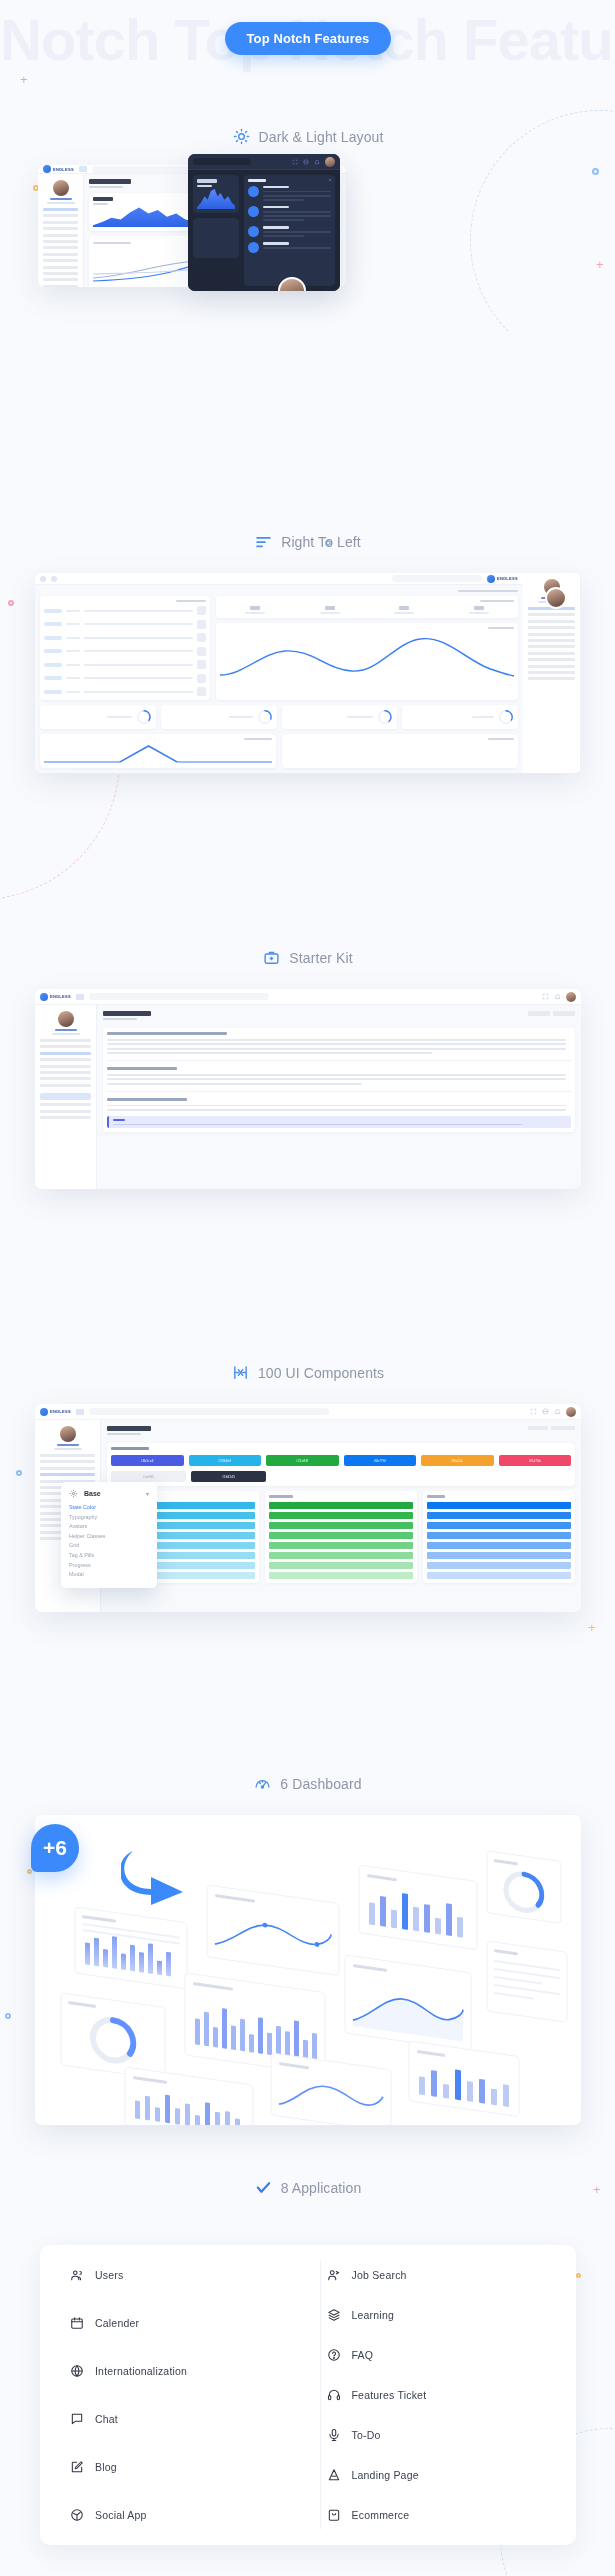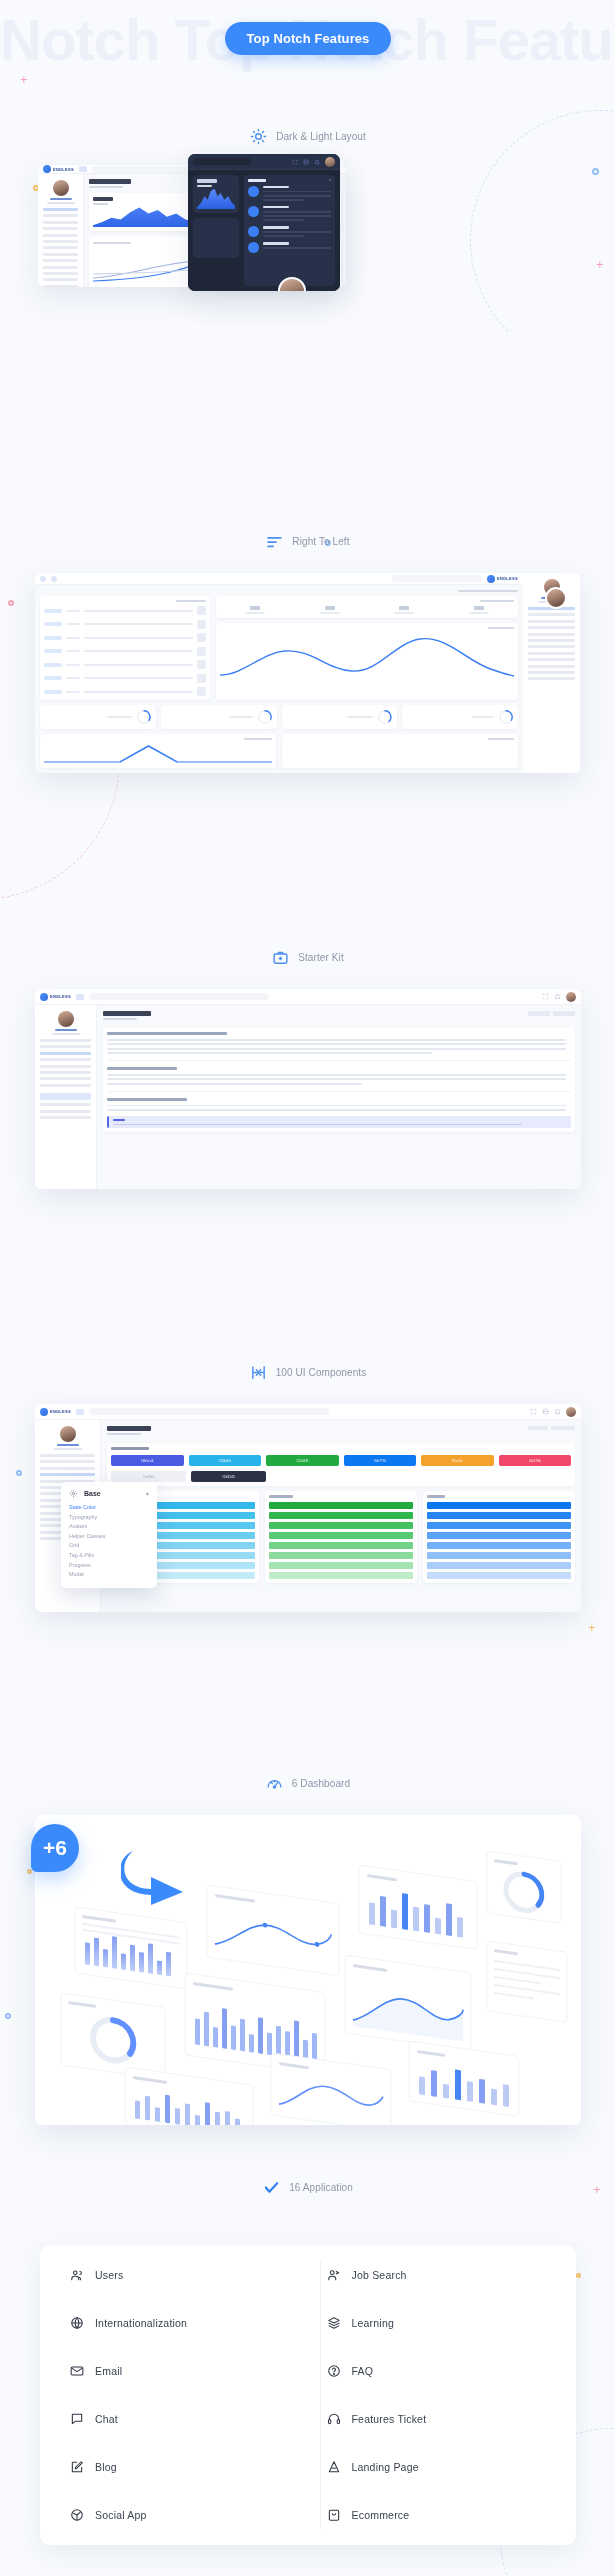--- a/index.html
+++ b/index.html
@@ -36,21 +36,21 @@
     padding: 9px 22px; border-radius: 20px;
     box-shadow: 0 6px 14px rgba(59,138,252,.28);
   }
 
   
   .sec-head {
     position: absolute; width: 616px; display: flex;
     align-items: center; justify-content: center; gap: 9px;
   }
   .sec-head .ic { width: 17px; height: 17px; display: block; flex: 0 0 auto; }
-  .sec-head .tx { font-size: 10px; color: #8e96a8; letter-spacing: 0.1px; }
+  .sec-head .tx { font-size: 14px; color: #8e96a8; letter-spacing: 0.1px; }
 
   
   .shot {
     position: absolute; background: #fff; border-radius: 7px;
     box-shadow: 0 10px 30px rgba(40,60,110,.10);
     overflow: hidden;
   }
   .shot.dark { background: #232b3d; }
 
   
@@ -879,47 +879,47 @@
   <svg style="position:absolute;left:86px;top:30px;" width="70" height="62" viewBox="0 0 70 62">
     <path d="M12 6 C-4 20 2 44 30 44 L30 32 L62 47 L30 60 L30 50 C-8 50 -8 14 12 6 Z" fill="#3b8afc"></path>
   </svg>
 </div>
 <div class="badge6" style="left:31px;top:1824px;">+6</div>
 
 <div class="sec-head" style="top:2179px;">
   <svg class="ic" viewBox="0 0 24 24" fill="none" stroke="#2f7df0" stroke-width="3" stroke-linecap="round" stroke-linejoin="round">
     <path d="M4 12l5 6L20 6"></path>
   </svg>
-  <span class="tx">16 Application</span>
+  <span class="tx">8 Application</span>
 </div>
 
 <div class="app-card">
   <div class="app-col left">
     <div class="app-item">
       <svg class="ai" viewBox="0 0 24 24" fill="none" stroke="currentColor" stroke-width="1.8" stroke-linecap="round" stroke-linejoin="round">
           <circle cx="9" cy="8" r="3"></circle>
           <path d="M3 20v-1a5 5 0 015-5h2a5 5 0 015 5v1"></path>
           <path d="M17 11a2.5 2.5 0 100-5"></path>
           <path d="M18 20v-1a4 4 0 00-2-3.4"></path>
         </svg>
       <span class="al">Users</span>
     </div>
     <div class="app-item">
+      <svg class="ai" viewBox="0 0 24 24" fill="none" stroke="currentColor" stroke-width="1.8" stroke-linecap="round" stroke-linejoin="round">
+          <rect x="3" y="5" width="18" height="16" rx="2"></rect>
+          <path d="M3 10h18M8 3v4M16 3v4"></path>
+        </svg>
+      <span class="al">Calender</span>
+    </div>
+    <div class="app-item">
       <svg class="ai" viewBox="0 0 24 24" fill="none" stroke="currentColor" stroke-width="1.8">
           <circle cx="12" cy="12" r="9"></circle>
           <path d="M3 12h18M12 3a15 15 0 010 18M12 3a15 15 0 000 18"></path>
         </svg>
       <span class="al">Internationalization</span>
-    </div>
-    <div class="app-item">
-      <svg class="ai" viewBox="0 0 24 24" fill="none" stroke="currentColor" stroke-width="1.8" stroke-linejoin="round">
-          <rect x="2" y="5" width="20" height="14" rx="2"></rect>
-          <path d="M3 7l9 6 9-6"></path>
-        </svg>
-      <span class="al">Email</span>
     </div>
     <div class="app-item">
       <svg class="ai" viewBox="0 0 24 24" fill="none" stroke="currentColor" stroke-width="1.8" stroke-linejoin="round">
           <path d="M4 4h16v12H9l-5 4z"></path>
         </svg>
       <span class="al">Chat</span>
     </div>
     <div class="app-item">
       <svg class="ai" viewBox="0 0 24 24" fill="none" stroke="currentColor" stroke-width="1.8" stroke-linejoin="round">
           <path d="M4 4h8M4 4v16h16v-8"></path>
@@ -963,20 +963,27 @@
     </div>
     <div class="app-item">
       <svg class="ai" viewBox="0 0 24 24" fill="none" stroke="currentColor" stroke-width="1.8" stroke-linejoin="round">
           <path d="M4 14v-2a8 8 0 0116 0v2"></path>
           <rect x="2.5" y="13" width="4" height="7" rx="2"></rect>
           <rect x="17.5" y="13" width="4" height="7" rx="2"></rect>
         </svg>
       <span class="al">Features Ticket</span>
     </div>
     <div class="app-item">
+      <svg class="ai" viewBox="0 0 24 24" fill="none" stroke="currentColor" stroke-width="1.8" stroke-linecap="round">
+          <rect x="9" y="2.5" width="6" height="11" rx="3"></rect>
+          <path d="M5 11a7 7 0 0014 0M12 18v3.5M9 21.5h6"></path>
+        </svg>
+      <span class="al">To-Do</span>
+    </div>
+    <div class="app-item">
       <svg class="ai" viewBox="0 0 24 24" fill="none" stroke="currentColor" stroke-width="1.8" stroke-linejoin="round">
           <path d="M12 3L4 20h16z"></path>
           <path d="M8 14h8"></path>
         </svg>
       <span class="al">Landing Page</span>
     </div>
     <div class="app-item">
       <svg class="ai" viewBox="0 0 24 24" fill="none" stroke="currentColor" stroke-width="1.8" stroke-linejoin="round">
           <rect x="4" y="4" width="16" height="17" rx="2"></rect>
           <path d="M9 9a3 3 0 006 0"></path>

